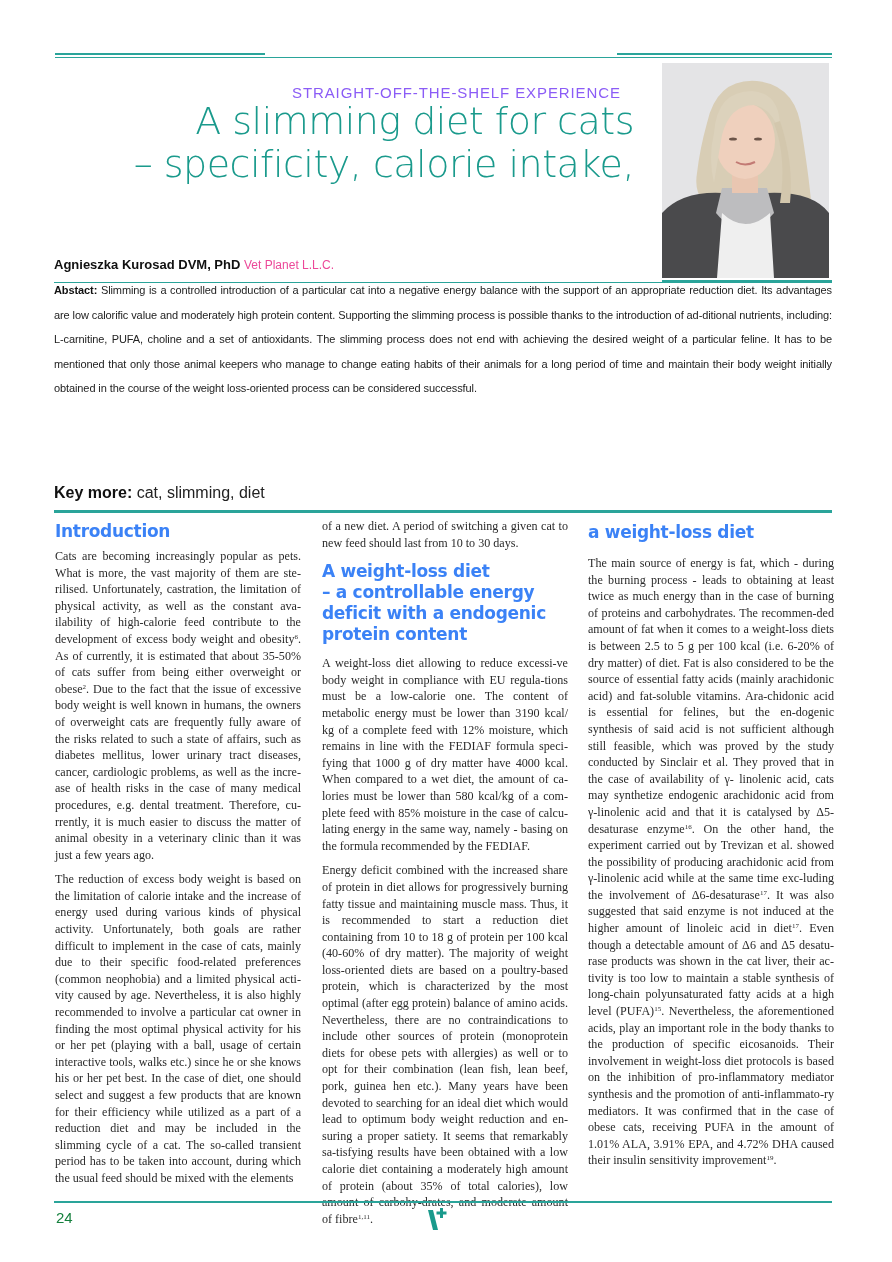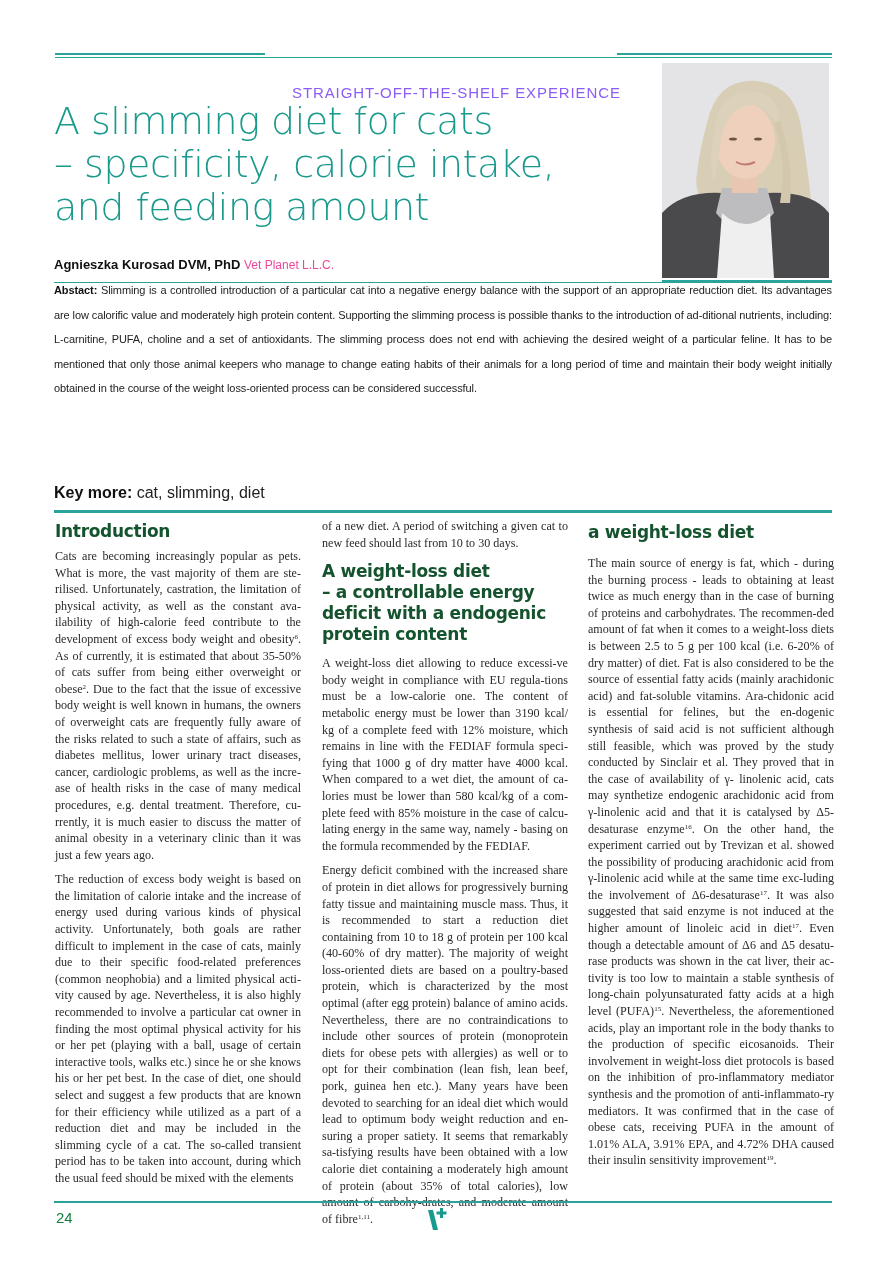--- a/index.html
+++ b/index.html
@@ -1,58 +1,57 @@
 <!DOCTYPE html>
 <html><head>
 <meta charset="utf-8">
 <style>
   html, body { margin: 0; padding: 0; background: #ffffff; }
   body { width: 892px; height: 1262px; position: relative; overflow: hidden; font-family: "Liberation Sans", sans-serif; color: #222; }
   .hdr-line { position: absolute; height: 2px; background: #2aa49a; }
 
-  .title { position: absolute; top: 100px; left: 54px; width: 580px; font-family: "DejaVu Sans", sans-serif; font-weight: 300; font-size: 38px; line-height: 43px; color: #1a9a8c; letter-spacing: -0.5px; }
+  .title { position: absolute; top: 100px; left: 54px; width: 580px; font-family: "DejaVu Sans", sans-serif; font-weight: 300; font-size: 38px; line-height: 43px; color: #1a9a8c; letter-spacing: -0.5px; text-align: right; }
   .author { position: absolute; top: 257px; left: 54px; font-size: 13px; color: #111; white-space: nowrap; }
   .author b { font-weight: bold; }
   .author .aff { font-weight: normal; color: #ec4899; font-size: 12px; }
 
   .photo { position: absolute; top: 63px; left: 662px; width: 167px; height: 215px; background: #e3e3e5; overflow: hidden; }
 
   .abstract { position: absolute; top: 278px; left: 54px; width: 778px; font-family: "Liberation Sans Narrow", "Liberation Sans", sans-serif; font-size: 11px; line-height: 24.6px; color: #222; text-align: justify; letter-spacing: -0.1px; }
   .abstract b, .keywords b { font-weight: bold; color: #111; }
   .keywords { position: absolute; top: 484px; left: 54px; font-family: "Liberation Sans", sans-serif; font-size: 16px; color: #222; }
 
   .rule-main { position: absolute; top: 510px; left: 54px; width: 778px; height: 3px; background: #2aa49a; }
   .rule-bottom { position: absolute; top: 1201px; left: 54px; width: 778px; height: 2px; background: #2aa49a; }
 
   .col { position: absolute; top: 518px; width: 246px; font-family: "Liberation Serif", serif; font-size: 12.1px; line-height: 16.6px; color: #2a2a2a; text-align: justify; hyphens: manual; }
   .col1 { left: 55px; }
   .col2 { left: 322px; }
   .col3 { left: 588px; }
   .col p { margin: 0 0 8px 0; }
-  .col h2 { font-family: "DejaVu Sans", sans-serif; font-weight: bold; color: #14532d; margin: 0; letter-spacing: -0.3px; }
+  .col h2 { font-family: "DejaVu Sans", sans-serif; font-weight: bold; color: #3b82f6; margin: 0; letter-spacing: -0.3px; }
   .col1 h2 { font-size: 17px; line-height: 22px; margin-bottom: 6px; margin-top: 2px; }
   .col2 h2 { font-size: 17px; line-height: 21px; margin: 10px 0 10px 0; }
   .col3 h2 { font-size: 17px; line-height: 21px; margin: 4px 0 12px 0; }
   sup { font-size: 7px; line-height: 0; vertical-align: 4px; }
 
   .page-number { position: absolute; top: 1209px; left: 56px; font-family: "Liberation Sans", sans-serif; font-size: 15px; color: #15803d; }
   .logo { position: absolute; top: 1208px; left: 426px; width: 30px; height: 24px; }
 </style>
 </head>
 <body>
 
 <div class="hdr-line" style="top:53px;left:55px;width:210px;"></div>
 <div class="hdr-line" style="top:53px;left:617px;width:215px;"></div>
 <div class="hdr-line" style="top:57px;left:55px;width:777px;height:1px;"></div>
 <div style="position:absolute;top:40px;left:292px;font-family:'Liberation Sans Narrow','Liberation Sans',sans-serif;font-size:15px;letter-spacing:0.9px;color:#8b5cf6;white-space:nowrap;margin-top:44px;">STRAIGHT-OFF-THE-SHELF EXPERIENCE</div>
 
 <div class="title">
   <div>A slimming diet for cats</div>
   <div>– specificity, calorie intake,</div>
-  <div>and feeding amount</div>
 </div>
 
 <div class="author">
   <b>Agnieszka Kurosad DVM, PhD</b>
   <span class="aff">Vet Planet L.L.C.</span>
 </div>
 
 <div class="photo" title="Author portrait">
   <svg width="167" height="215" viewBox="0 0 167 215">
     <rect width="167" height="215" fill="#e4e4e6"></rect>

